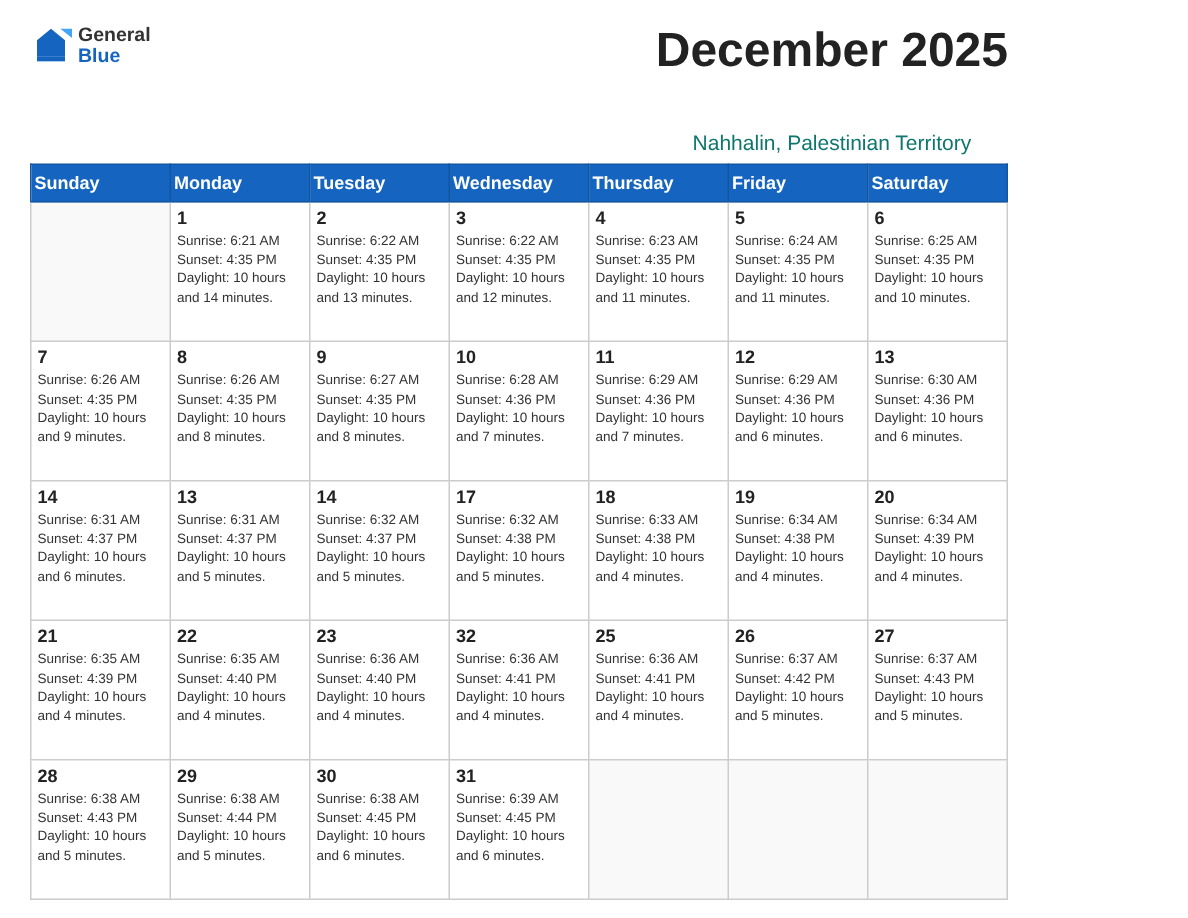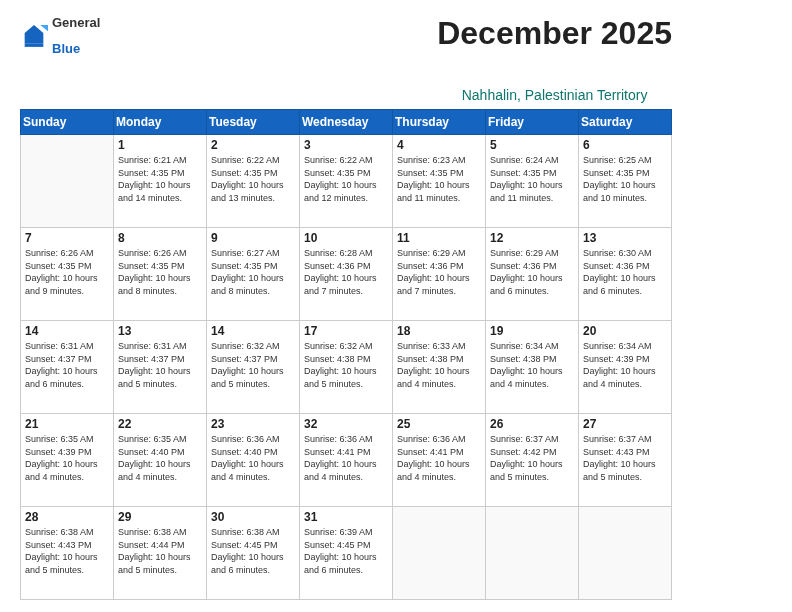--- a/index.html
+++ b/index.html
@@ -30,21 +30,21 @@
       gap: 2px;
     }
     .logo-text {
       display: flex;
       flex-direction: column;
       font-size: 13px;
       font-weight: bold;
       line-height: 1.1;
     }
     .logo-text .general { color: #333; }
-    .logo-text .blue { color: #1565c0; margin-top: 12px; }
+    .logo-text .blue { color: #1565c0; }
     .logo-icon {
       width: 28px;
       height: 28px;
       margin-right: 2px;
     }
     .title-block {
       text-align: center;
     }
     .month-title {
       font-size: 32px;

